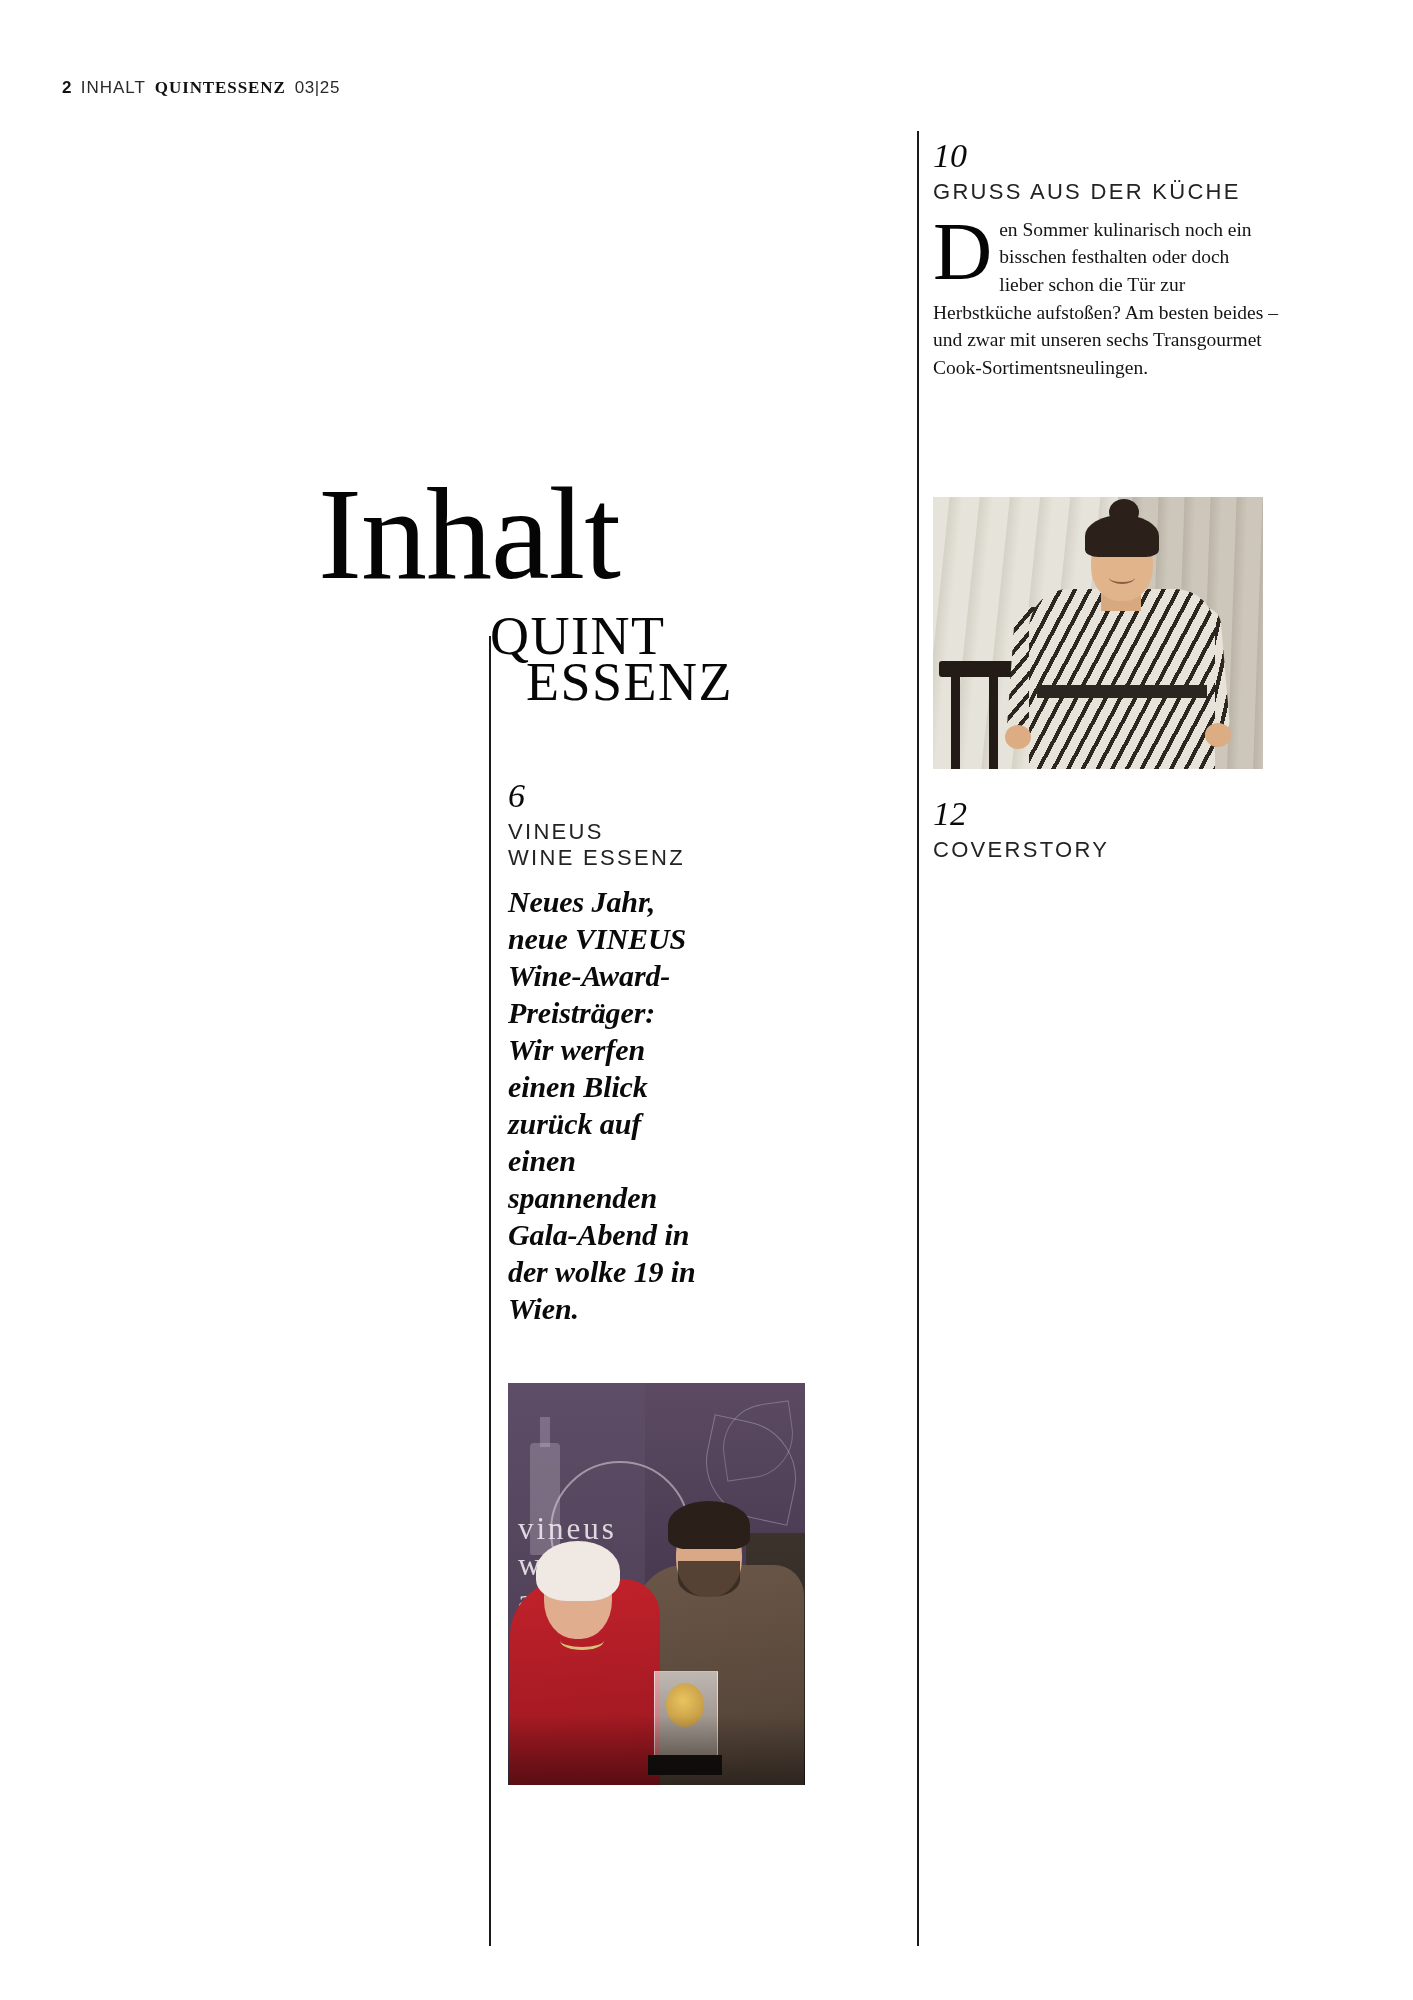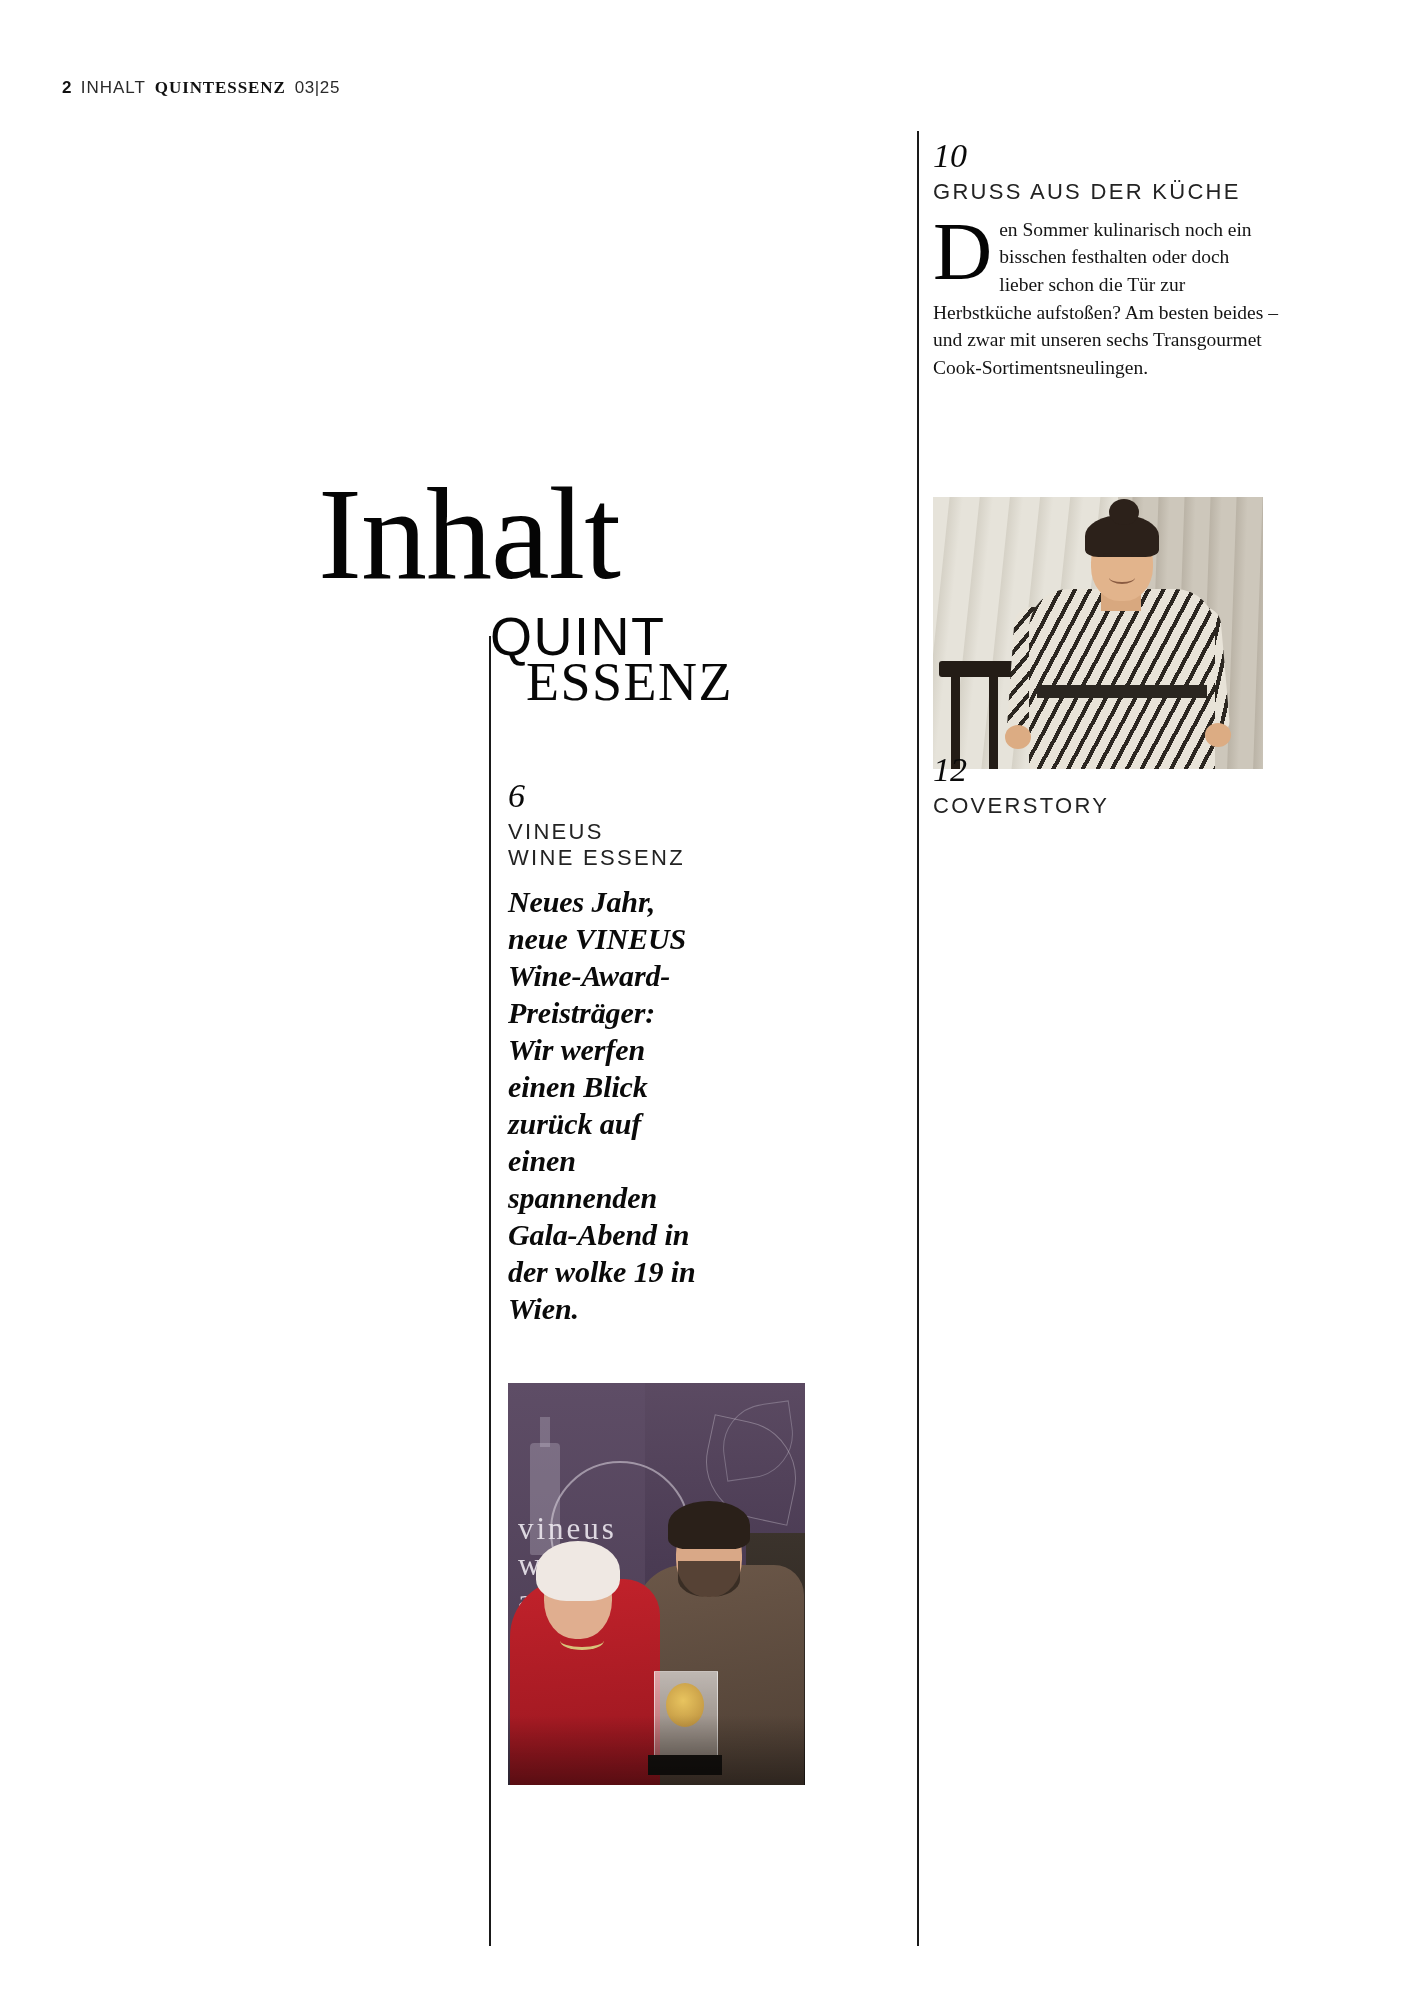--- a/index.html
+++ b/index.html
@@ -77,21 +77,21 @@
     white-space: nowrap;
   }
   #logo-block {
     position: absolute;
     left: 496px;
     top: 613px;
     line-height: 0.86;
     white-space: nowrap;
   }
   #logo-block .logo-l1 {
-    font-family: Liberation Sans, sans-serif;
+    font-family: Liberation Serif, serif;
     font-size: 54px;
     letter-spacing: 1.5px;
     display: block;
     margin-left: -6px;
     color: #070707;
   }
   #logo-block .logo-l2 {
     font-family: "Liberation Serif", serif;
     font-size: 54px;
     letter-spacing: 1.5px;
@@ -177,21 +177,21 @@
     top: 497px;
     width: 330px;
     height: 272px;
     overflow: hidden;
     background: #b9b1a6;
   }
 
   #entry-cover {
     position: absolute;
     left: 933px;
-    top: 752px;
+    top: 796px;
     width: 352px;
   }
   #cover-head {
     font-family: "Liberation Serif", serif;
     font-weight: bold;
     font-size: 56px;
     line-height: 1.07;
     letter-spacing: -0.8px;
     color: #050505;
     margin-top: 8px;

